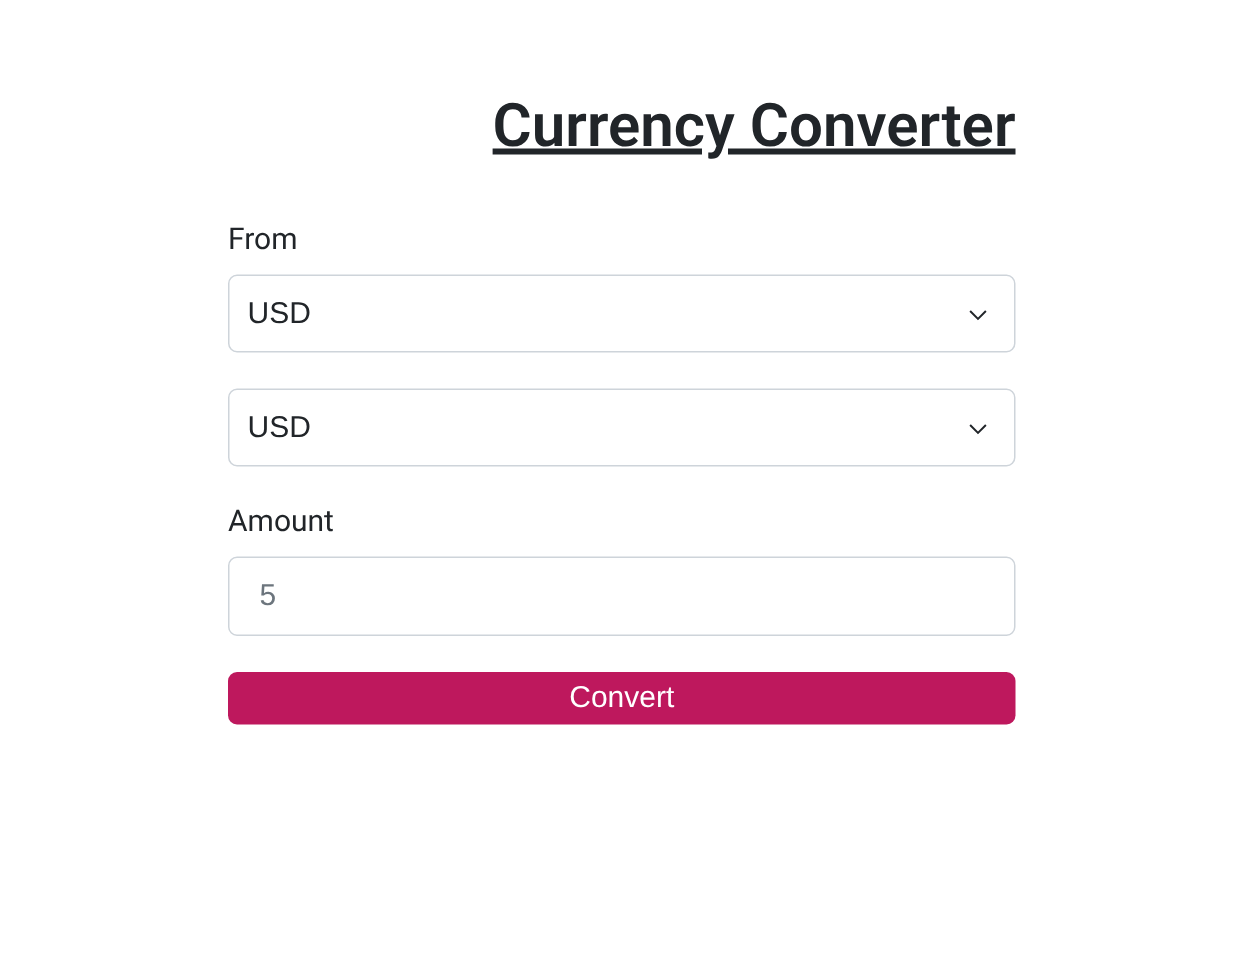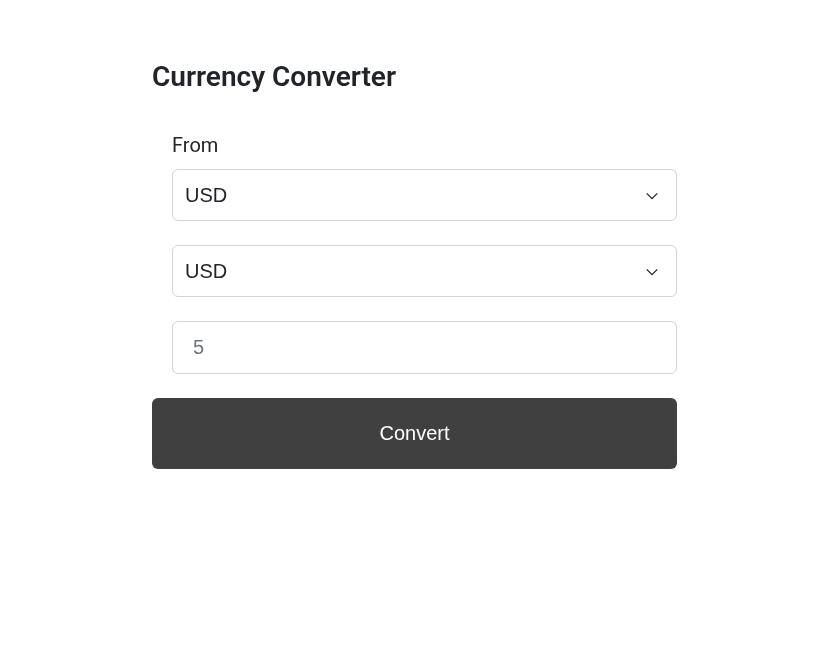--- a/index.html
+++ b/index.html
@@ -12,29 +12,29 @@
       background: #ffffff;
       width: 829px;
       height: 649px;
       padding-top: 60px;
     }
     .container {
       width: 525px;
       margin: 0 auto;
     }
     h1 {
-      text-align: left;
-      font-size: 28px;
+      text-align: right;
+      font-size: 40px;
       font-weight: 600;
       color: #212529;
       margin-bottom: 40px;
+      text-decoration: underline;
     }
     .form-group {
       margin-bottom: 24px;
-      margin-left: 20px;
     }
     label {
       display: block;
       font-size: 20px;
       color: #212529;
       margin-bottom: 12px;
     }
     .select-wrapper {
       position: relative;
     }
@@ -67,24 +67,24 @@
       color: #212529;
       background: #ffffff;
       border: 1px solid #ced4da;
       border-radius: 6px;
     }
     input[type="text"]::placeholder {
       color: #6c757d;
     }
     .btn-convert {
       width: 100%;
-      padding: 24px;
+      padding: 6px;
       font-size: 20px;
       color: #ffffff;
-      background: #404040;
+      background: #be185d;
       border: none;
       border-radius: 6px;
       cursor: pointer;
     }
   </style>
 </head>
 <body>
 
 <div class="container">
   <h1>Currency Converter</h1>
@@ -110,17 +110,18 @@
       </select>
       <span class="chevron-icon">
         <svg viewBox="0 0 16 16" fill="none" stroke="#212529" stroke-width="1.5">
           <polyline points="2,5 8,11 14,5"></polyline>
         </svg>
       </span>
     </div>
   </div>
 
   <div class="form-group">
+    <label>Amount</label>
     <input type="text" placeholder="5" style="">
   </div>
 
   <button class="btn-convert">Convert</button>
 </div>
 
 </body></html>

